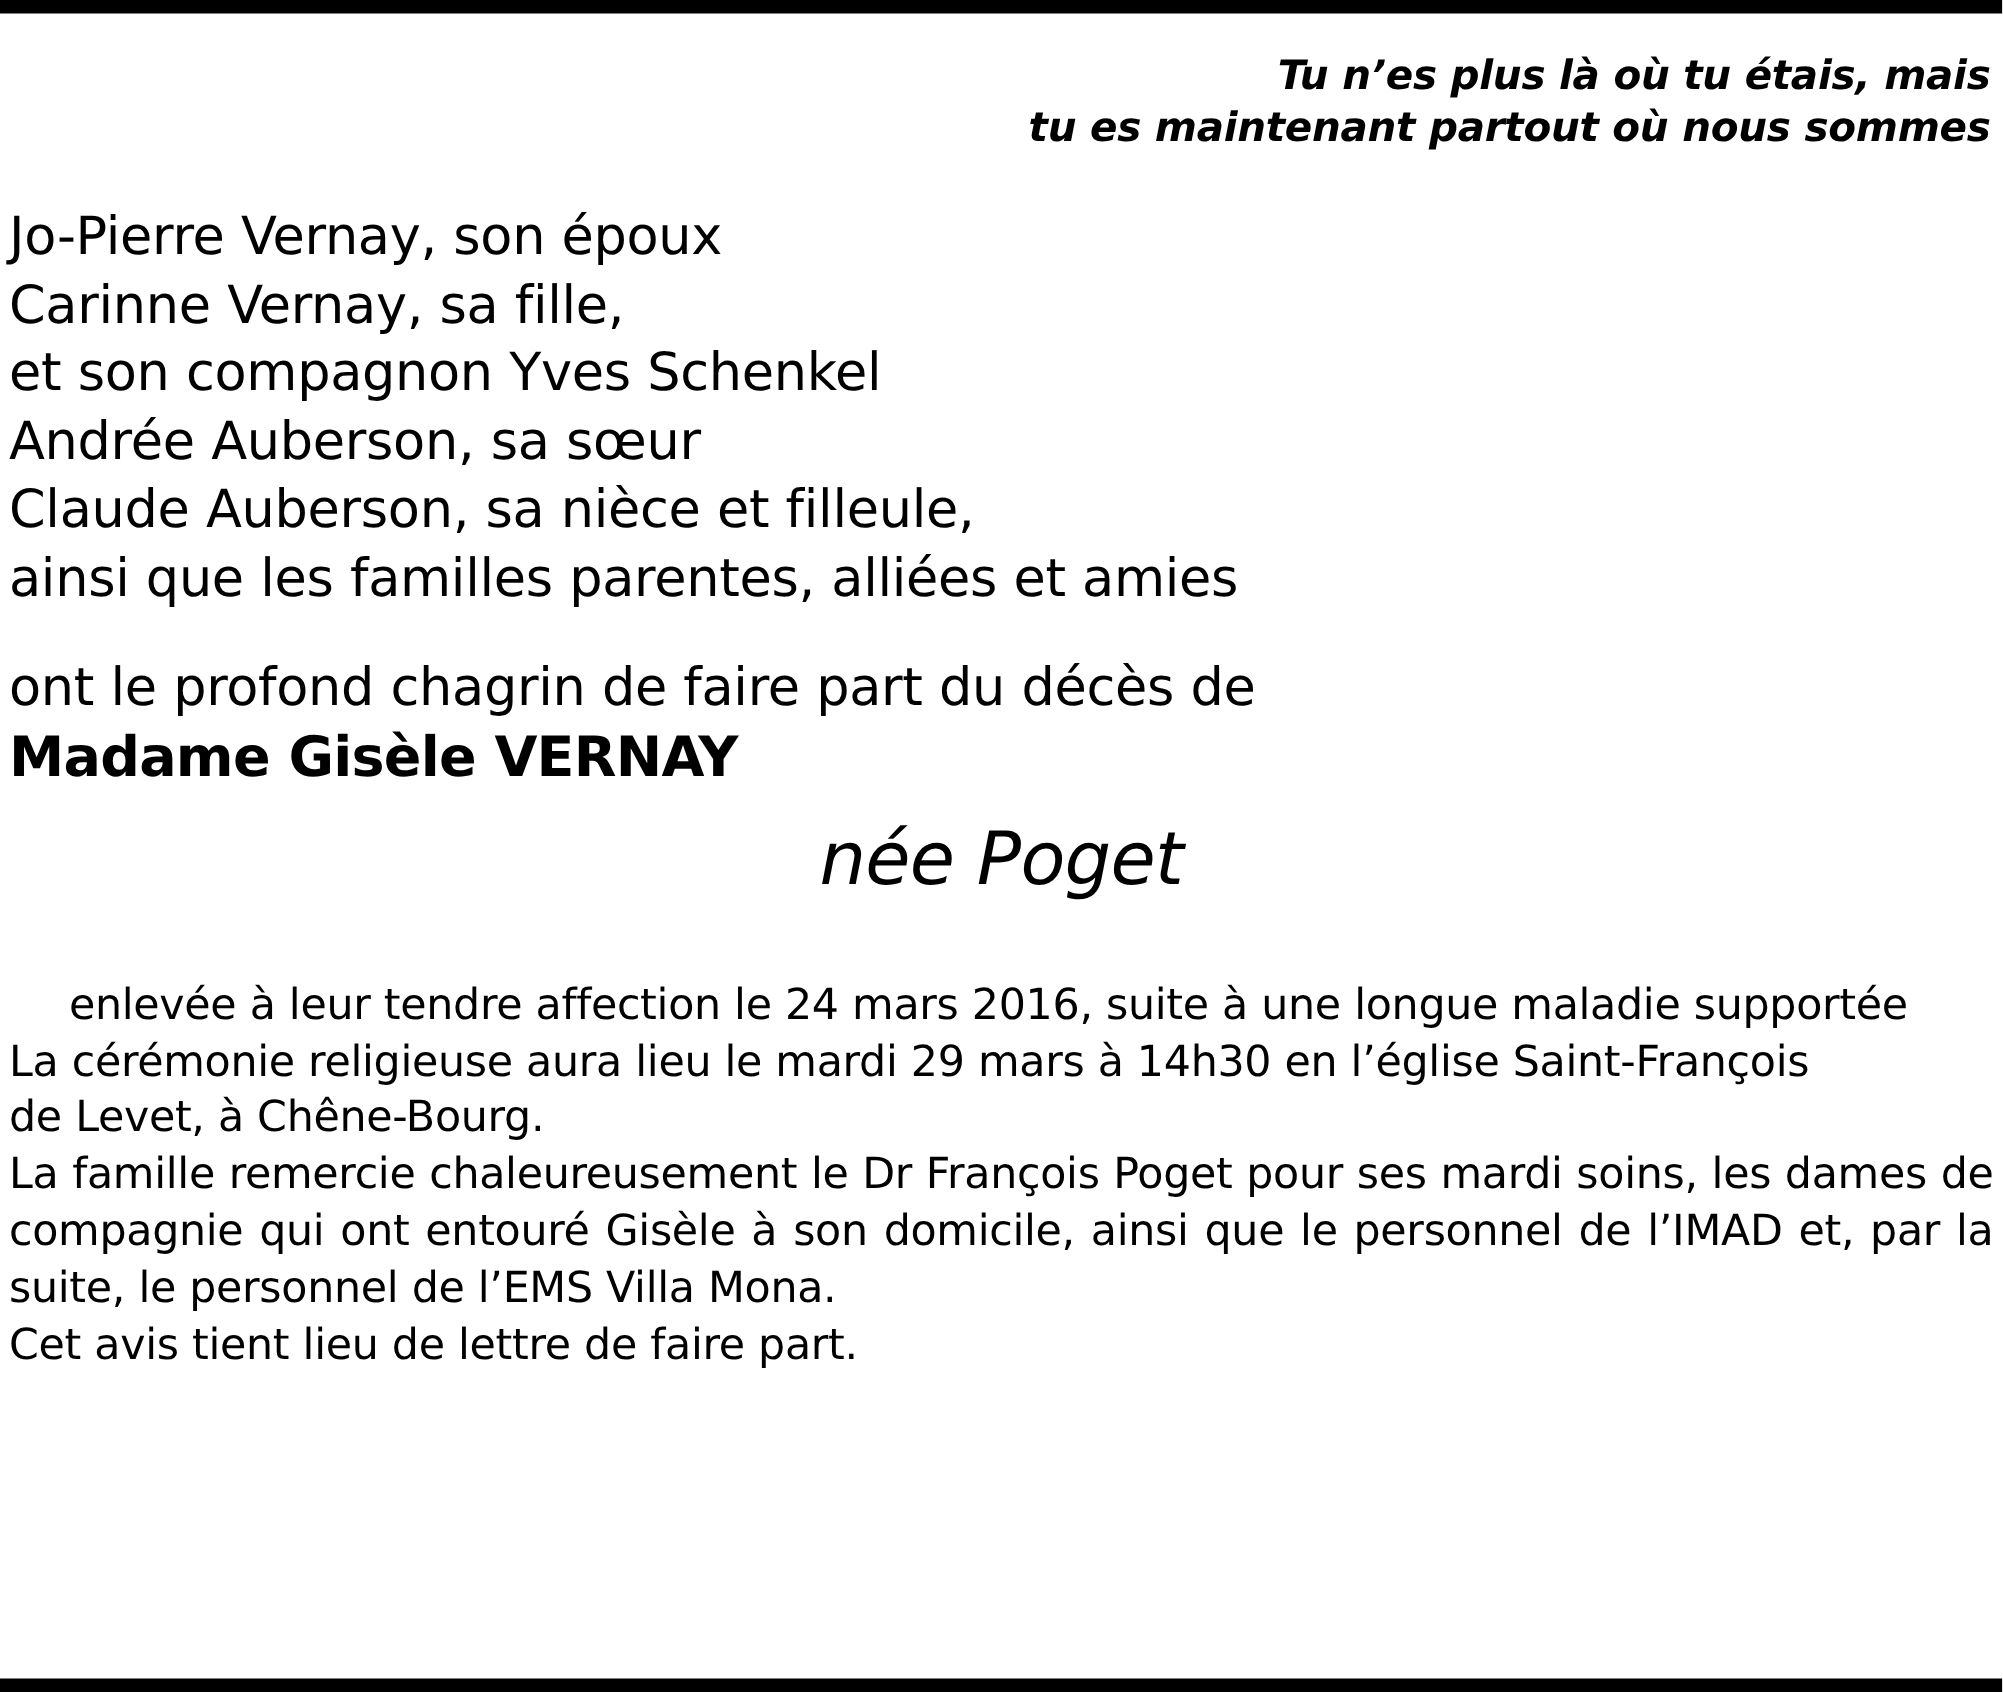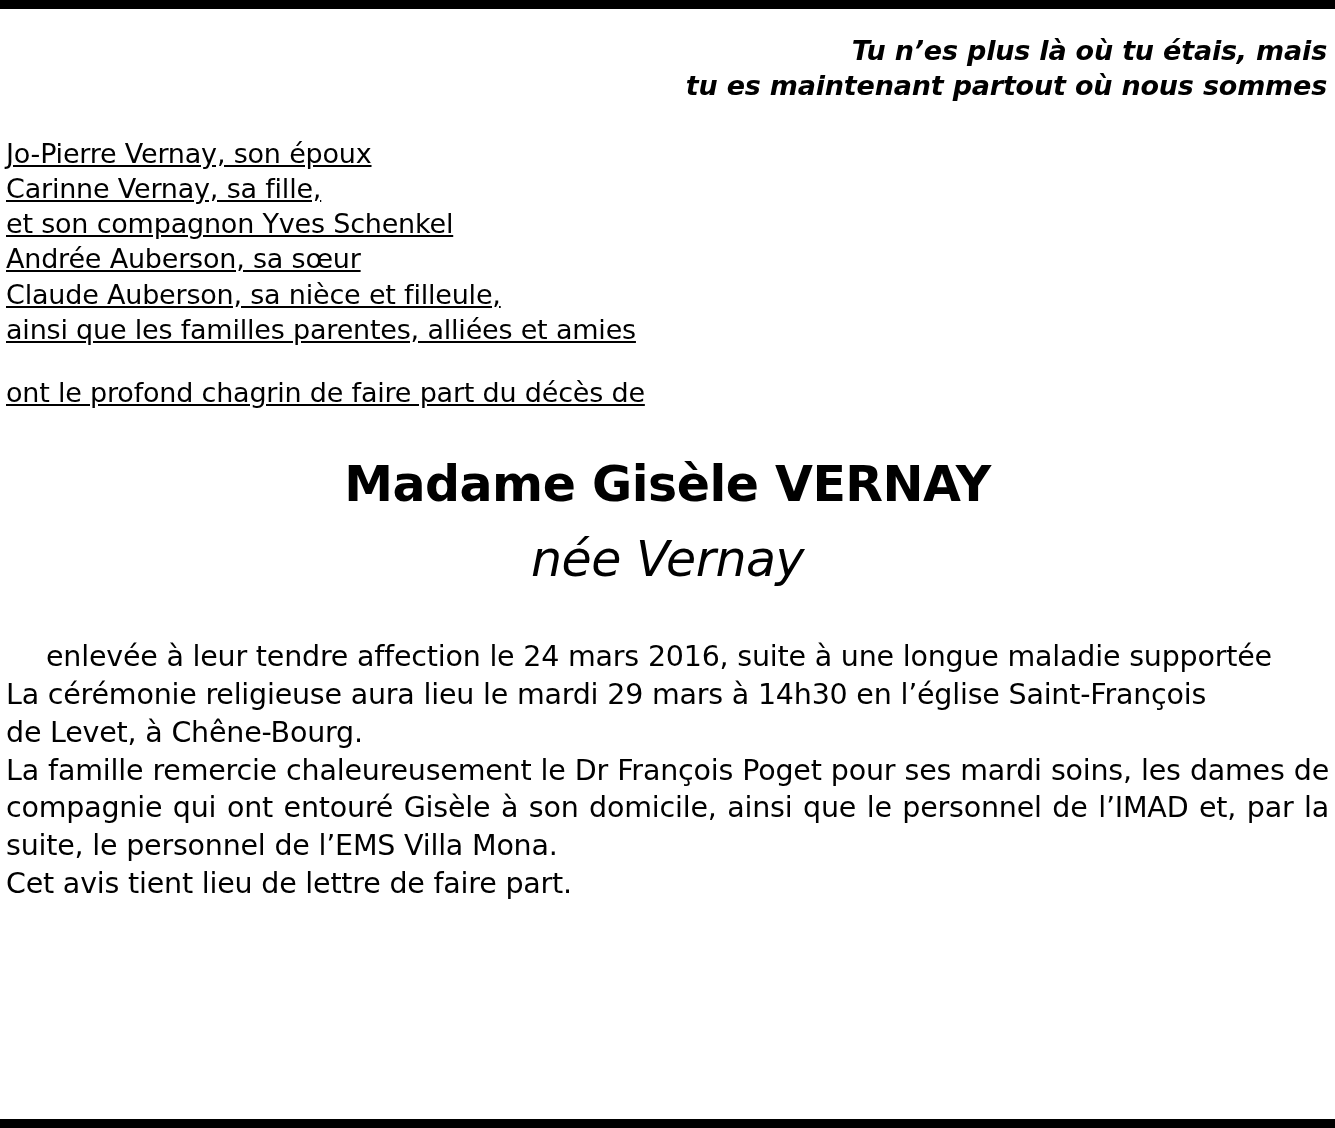--- a/index.html
+++ b/index.html
@@ -49,40 +49,37 @@
     font-size: 27px;
     line-height: 1.30;
     letter-spacing: -0.2px;
     margin-top: 24px;
     padding-right: 2px;
   }
   .epigraph div {
     white-space: nowrap;
   }
   .block {
-    font-size: 27px;
+    font-size: 35px;
     line-height: 1.30;
     letter-spacing: -0.2px;
-    text-decoration: underline;
   }
   .family {
     margin-top: 33px;
   }
   .family div {
     white-space: nowrap;
   }
   .announce {
     margin-top: 28px;
   }
   .name-main {
-    text-align: center;
     font-weight: bold;
-    font-size: 49px;
+    font-size: 37px;
     letter-spacing: -0.5px;
-    margin-top: 46px;
   }
   .name-sub {
     text-align: center;
     font-style: italic;
     font-size: 49px;
     letter-spacing: -0.5px;
     margin-top: 18px;
   }
   .para {
     font-size: 28.5px;
@@ -120,21 +117,21 @@
       <div>Carinne Vernay, sa fille,</div>
       <div>et son compagnon Yves Schenkel</div>
       <div>Andrée Auberson, sa sœur</div>
       <div>Claude Auberson, sa nièce et filleule,</div>
       <div>ainsi que les familles parentes, alliées et amies</div>
     </div>
 
     <div class="block announce">ont le profond chagrin de faire part du décès de</div>
 
     <div class="name-main">Madame Gisèle VERNAY</div>
-    <div class="name-sub">née Vernay</div>
+    <div class="name-sub">née Poget</div>
 
     <div class="para first">
       <div>enlevée à leur tendre affection le 24 mars 2016, suite à une longue maladie supportée</div>
     </div>
 
     <div class="para">
       <div>La cérémonie religieuse aura lieu le mardi 29 mars à 14h30 en l’église Saint-François</div>
       <div>de Levet, à Chêne-Bourg.</div>
     </div>
 

